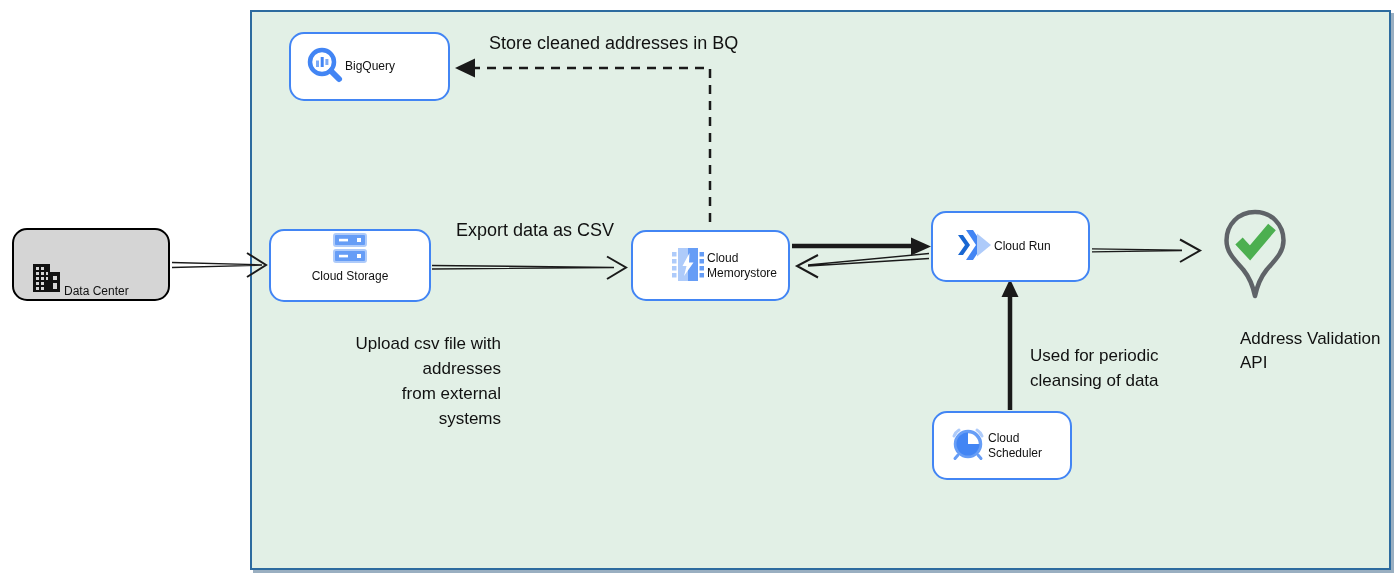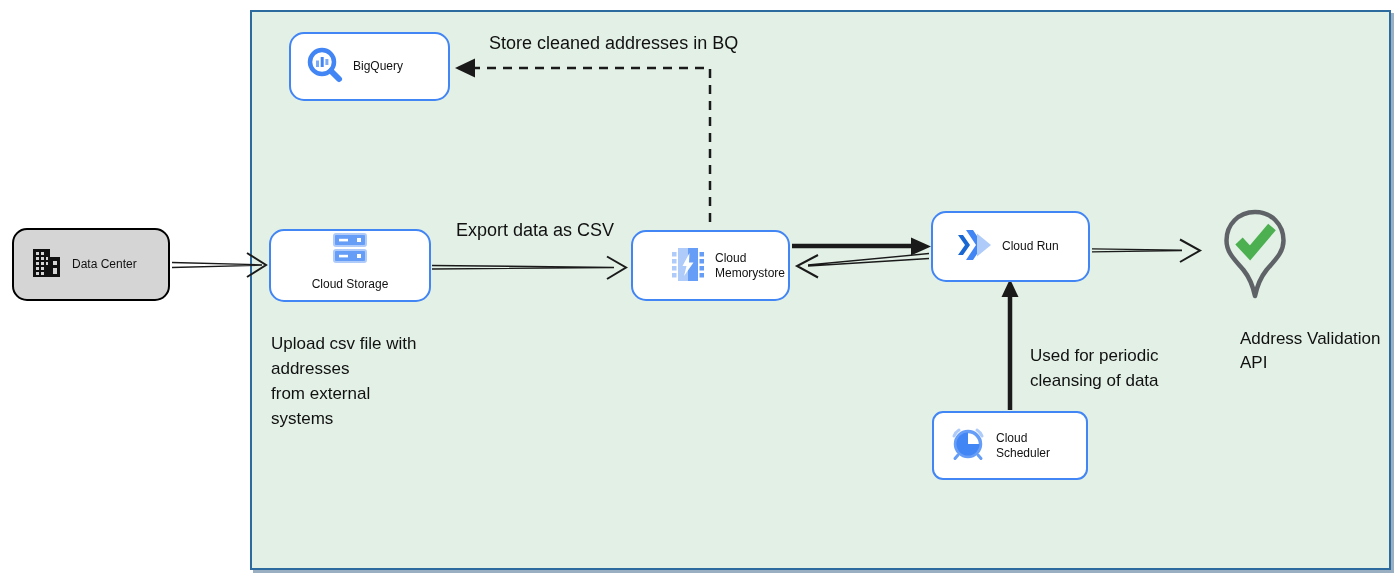--- a/index.html
+++ b/index.html
@@ -8,25 +8,25 @@
     position:relative; width:1400px; height:580px;
     font-family:"Liberation Sans", sans-serif; overflow:hidden; background:#fff;
   }
   .gcp-zone {
     position:absolute; left:250px; top:10px; width:1141px; height:560px;
     background:#e2f0e6; border:2px solid #2d6b9f;
     box-shadow:3px 3px 0 rgba(31,78,118,0.45);
   }
   .arrow-layer { position:absolute; left:0; top:0; width:1400px; height:580px; pointer-events:none; }
   .node {
-    position:absolute; display:flex; align-items:center; gap:8px;
+    position:absolute; display:flex; align-items:center; gap:0;
     background:#fff; border:2px solid #4285f4; border-radius:15px; padding:0 14px;
   }
   .node .label { font-size:12px; color:#111; line-height:15px; }
-  .node-datacenter { background:#d5d5d5; border:2px solid #000; }
+  .node-datacenter { background:#d5d5d5; border:2px solid #000;align-items:flex-end; }
   .note {
     position:absolute; font-size:17px; color:#111; line-height:25px; white-space:pre-wrap;
   }
   .arrow-label { position:absolute; font-size:18px; color:#111; white-space:nowrap; }
   .pin-wrap { position:absolute; left:1222px; top:208px; width:66px; height:100px; }
   .pin-label { position:absolute; left:1240px; top:327px; width:170px; font-size:17px; line-height:24px; color:#111; white-space:pre-wrap; }
 </style>
 </head>
 <body>
 
@@ -156,21 +156,21 @@
     <span>
       <svg width="42" height="40" viewBox="0 0 42 40">
         <path d="M6,10 L11,10 L18,20 L11,30 L6,30 L13,20 Z" fill="#1967d2"></path>
         <path d="M14,5 L21,5 L31,20 L21,35 L14,35 L24,20 Z" fill="#4285f4"></path>
         <path d="M25,8.5 L39,20 L25,31.5 Z" fill="#aecbfa"></path>
       </svg>
     </span>
     <span class="label">Cloud Run</span>
   </div>
 
-  <div class="node" style="left:932px; top:411px; width:156px; height:69px;border-radius:11px;">
+  <div class="node" style="left:932px; top:411px; width:140px; height:69px;">
     <span>
       <svg width="40" height="38" viewBox="0 0 40 38">
         <circle cx="20" cy="19" r="12.5" fill="#fff" stroke="#669df6" stroke-width="3.5"></circle>
         <path d="M20,19 L20,7.5 A11.5,11.5 0 1 0 31.5,19 Z" fill="#4285f4"></path>
         <path d="M6,11 A12,12 0 0 1 11,5" stroke="#aecbfa" stroke-width="3" fill="none" stroke-linecap="round"></path>
         <path d="M34,11 A12,12 0 0 0 29,5" stroke="#aecbfa" stroke-width="3" fill="none" stroke-linecap="round"></path>
         <path d="M10,30 L7,33.5 M30,30 L33,33.5" stroke="#669df6" stroke-width="3" stroke-linecap="round"></path>
       </svg>
     </span>
     <span class="label">Cloud Scheduler</span>
@@ -180,20 +180,20 @@
     <svg width="66" height="100" viewBox="0 0 66 100">
       <path d="M33,4 C16.5,4 4.5,16.5 4.5,32.5 C4.5,45 13.5,52.5 21.5,62 C27.5,69.5 30.5,76 33,88 C35.5,76 38.5,69.5 44.5,62 C52.5,52.5 61.5,45 61.5,32.5 C61.5,16.5 49.5,4 33,4 Z" fill="none" stroke="#5f6368" stroke-width="4.5" stroke-linejoin="round"></path>
       <path d="M17,33 L28,45 L50,19" fill="none" stroke="#4caf50" stroke-width="10"></path>
     </svg>
   </div>
   <div class="pin-label">Address Validation
 API</div>
 
   <div class="arrow-label" style="left:456px; top:220px;">Export data as CSV</div>
   <div class="arrow-label" style="left:489px; top:33px;">Store cleaned addresses in BQ</div>
-  <div class="note" style="left:271px; top:331px; width:230px;">Upload csv file with
+  <div class="note" style="left:271px; top:331px; width:230px;text-align:right;">Upload csv file with
 addresses
 from external
 systems</div>
   <div class="note" style="left:1030px; top:343px; width:200px;">Used for periodic
 cleansing of data</div>
 
 </div>
 
 </body></html>

